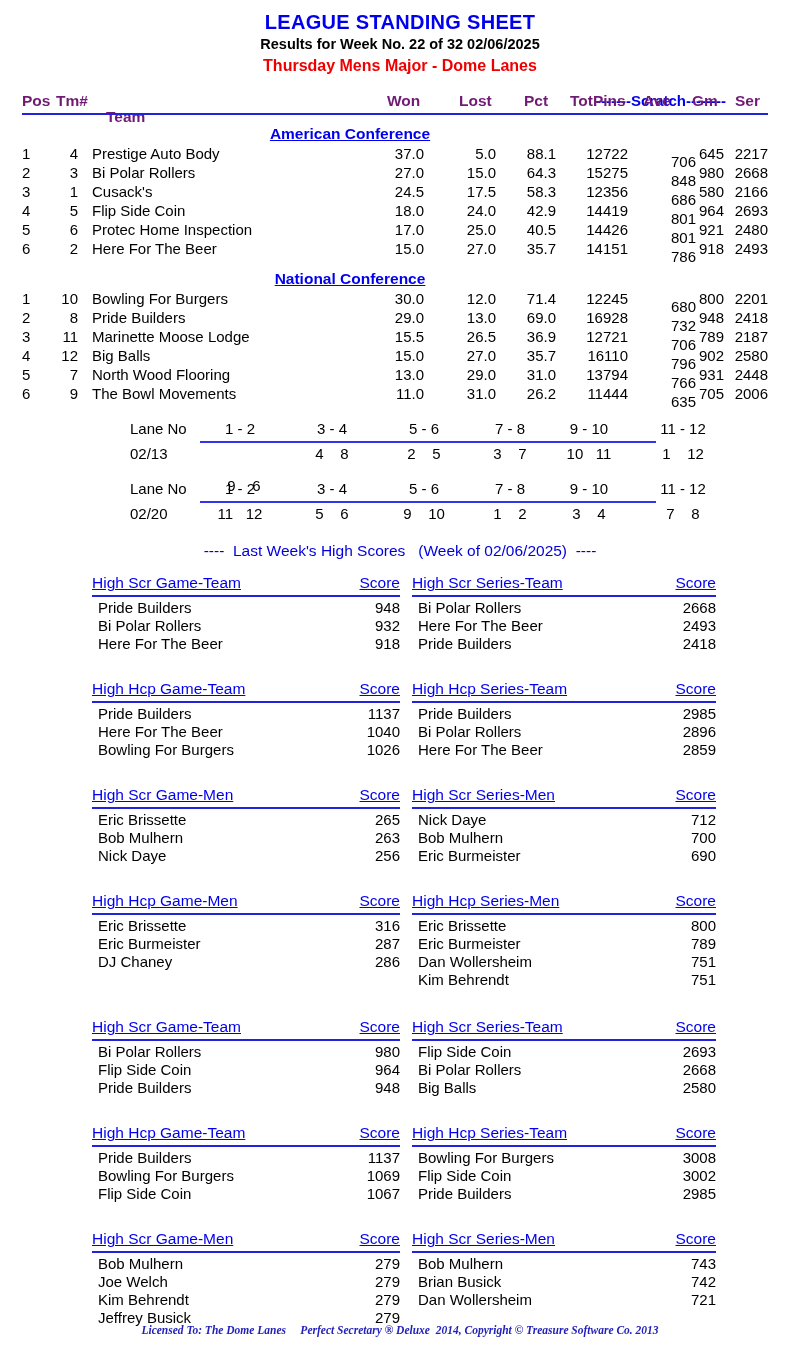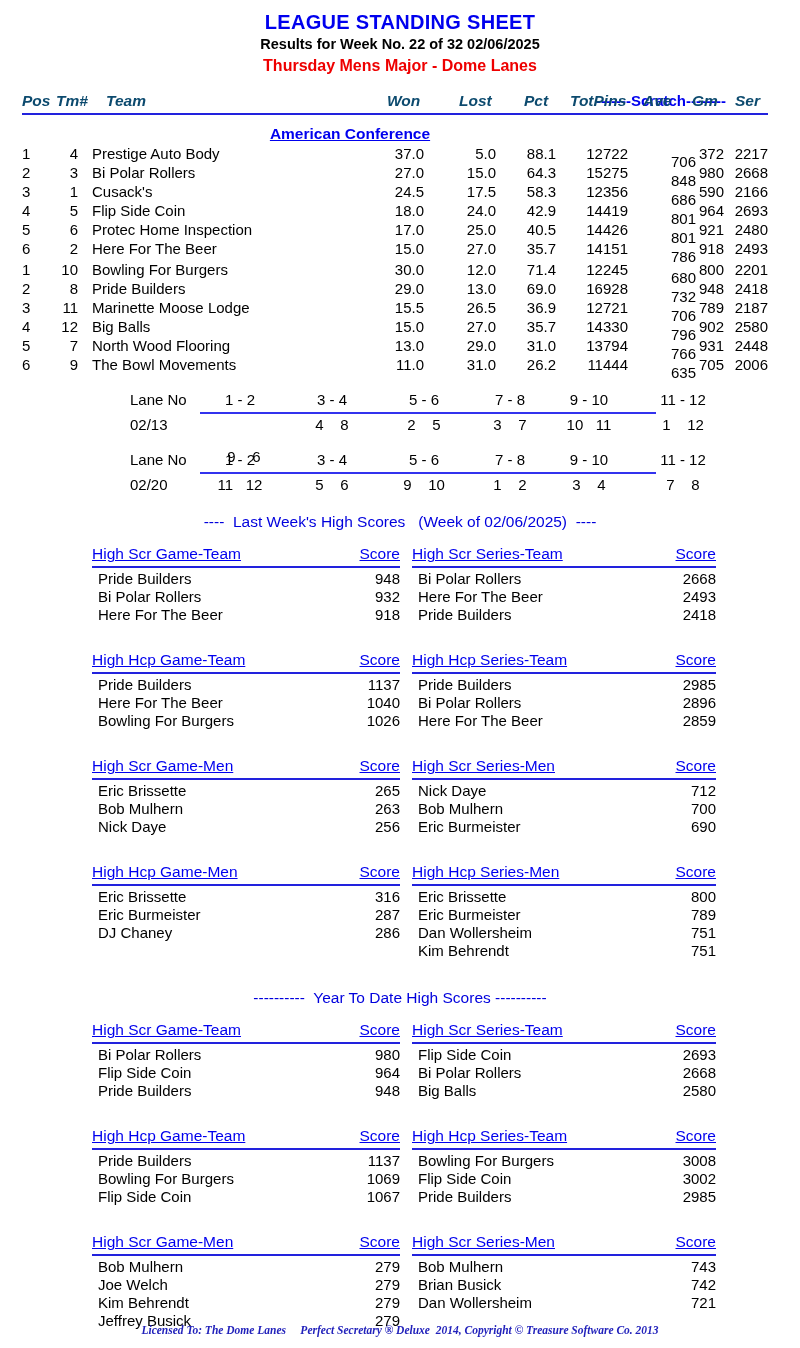--- a/index.html
+++ b/index.html
@@ -61,25 +61,24 @@
     font-size: 15px;
     white-space: pre;
   }
   .stand-head {
     position: relative;
     height: 22px;
     margin-top: 16px;
   }
   .stand-head span {
     position: absolute;
-    color: #0c4a6e;
+    color: #701a75;
     font-weight: bold;
     font-size: 15.5px;
     top: 0;
-    font-style: italic;
   }
   .hdr-rule {
     position: absolute;
     left: 22px;
     right: 32px;
     top: 21px;
     height: 2px;
     background: #2222dd;
   }
 
@@ -108,21 +107,21 @@
   .c-won   { left: 368px; width: 56px; text-align: right; }
   .c-lost  { left: 440px; width: 56px; text-align: right; }
   .c-pct   { left: 500px; width: 56px; text-align: right; }
   .c-tot   { left: 562px; width: 66px; text-align: right; }
   .c-ave   { left: 656px; width: 40px; text-align: right; margin-top: 8px; }
   .c-gm    { left: 684px; width: 40px; text-align: right; }
   .c-ser   { left: 728px; width: 40px; text-align: right; }
 
   .h-pos   { left: 22px; }
   .h-tm    { left: 56px; }
-  .h-team  { left: 106px; }
+  .h-team  { left: 106px; margin-top: 16px; }
   .h-won   { left: 387px; }
   .h-lost  { left: 459px; }
   .h-pct   { left: 524px; }
   .h-tot   { left: 570px; }
   .h-ave   { left: 643px; }
   .h-gm    { left: 692px; }
   .h-ser   { left: 735px; }
 
   
   .lanes { margin-top: 16px; }
@@ -253,21 +252,21 @@
         <div class="team-rows">
           <div class="team-row">
             <span class="c-pos">1</span>
             <span class="c-tm">4</span>
             <span class="c-team">Prestige Auto Body</span>
             <span class="c-won">37.0</span>
             <span class="c-lost">5.0</span>
             <span class="c-pct">88.1</span>
             <span class="c-tot">12722</span>
             <span class="c-ave">706</span>
-            <span class="c-gm">372</span>
+            <span class="c-gm">645</span>
             <span class="c-ser">2217</span>
           </div>
           <div class="team-row">
             <span class="c-pos">2</span>
             <span class="c-tm">3</span>
             <span class="c-team">Bi Polar Rollers</span>
             <span class="c-won">27.0</span>
             <span class="c-lost">15.0</span>
             <span class="c-pct">64.3</span>
             <span class="c-tot">15275</span>
@@ -277,21 +276,21 @@
           </div>
           <div class="team-row">
             <span class="c-pos">3</span>
             <span class="c-tm">1</span>
             <span class="c-team">Cusack's</span>
             <span class="c-won">24.5</span>
             <span class="c-lost">17.5</span>
             <span class="c-pct">58.3</span>
             <span class="c-tot">12356</span>
             <span class="c-ave">686</span>
-            <span class="c-gm">590</span>
+            <span class="c-gm">580</span>
             <span class="c-ser">2166</span>
           </div>
           <div class="team-row">
             <span class="c-pos">4</span>
             <span class="c-tm">5</span>
             <span class="c-team">Flip Side Coin</span>
             <span class="c-won">18.0</span>
             <span class="c-lost">24.0</span>
             <span class="c-pct">42.9</span>
             <span class="c-tot">14419</span>
@@ -317,20 +316,21 @@
             <span class="c-team">Here For The Beer</span>
             <span class="c-won">15.0</span>
             <span class="c-lost">27.0</span>
             <span class="c-pct">35.7</span>
             <span class="c-tot">14151</span>
             <span class="c-ave">786</span>
             <span class="c-gm">918</span>
             <span class="c-ser">2493</span>
           </div>
         </div>
+        <div class="conf-title">National Conference</div>
         <div class="team-rows">
           <div class="team-row">
             <span class="c-pos">1</span>
             <span class="c-tm">10</span>
             <span class="c-team">Bowling For Burgers</span>
             <span class="c-won">30.0</span>
             <span class="c-lost">12.0</span>
             <span class="c-pct">71.4</span>
             <span class="c-tot">12245</span>
             <span class="c-ave">680</span>
@@ -361,21 +361,21 @@
             <span class="c-gm">789</span>
             <span class="c-ser">2187</span>
           </div>
           <div class="team-row">
             <span class="c-pos">4</span>
             <span class="c-tm">12</span>
             <span class="c-team">Big Balls</span>
             <span class="c-won">15.0</span>
             <span class="c-lost">27.0</span>
             <span class="c-pct">35.7</span>
-            <span class="c-tot">14330</span>
+            <span class="c-tot">16110</span>
             <span class="c-ave">796</span>
             <span class="c-gm">902</span>
             <span class="c-ser">2580</span>
           </div>
           <div class="team-row">
             <span class="c-pos">5</span>
             <span class="c-tm">7</span>
             <span class="c-team">North Wood Flooring</span>
             <span class="c-won">13.0</span>
             <span class="c-lost">29.0</span>
@@ -615,21 +615,20 @@
             </div>
             <div class="sb-row">
               <span class="n">Kim Behrendt</span>
               <span class="v">751</span>
             </div>
           </div>
         </div>
       </div>
     </div>
 
-  <div class="section-head">----------  Year To Date High Scores ----------</div>
   <div id="ytd-container">
       <div class="score-group">
         <div class="score-block left">
           <div class="sb-head">
             <span class="t">High Scr Game-Team</span>
             <span class="s">Score</span>
             <div class="sb-rule"></div>
           </div>
           <div class="sb-rows">
             <div class="sb-row">

